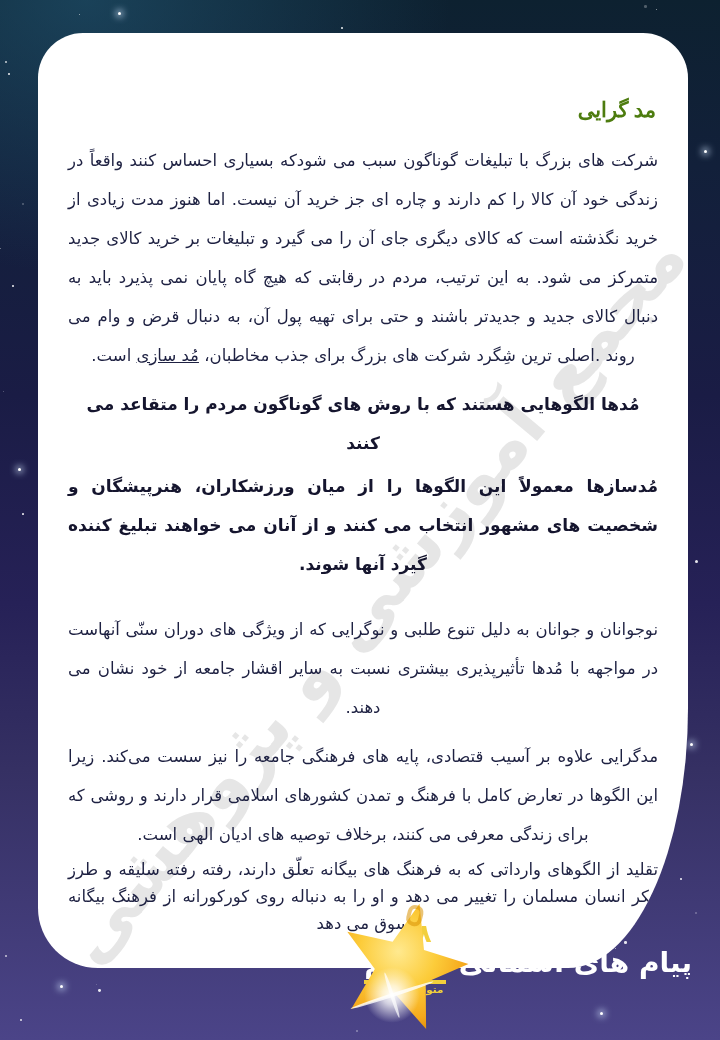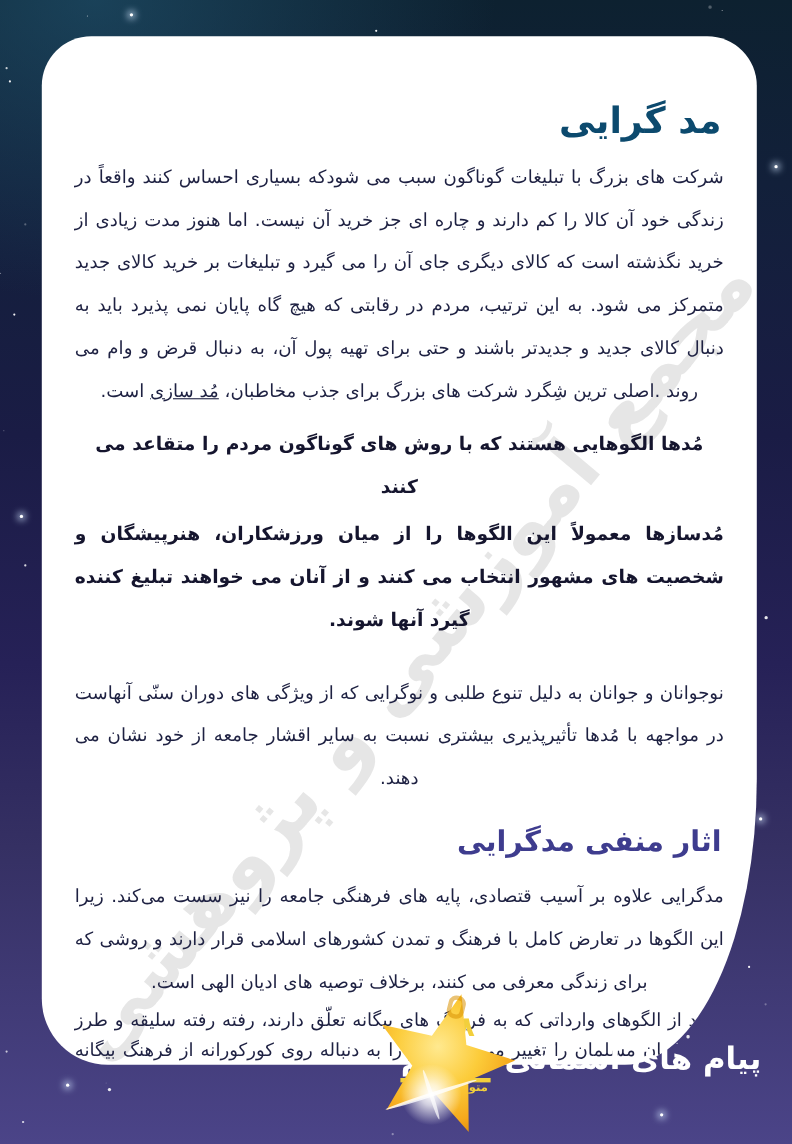--- a/index.html
+++ b/index.html
@@ -24,22 +24,22 @@
     transform:rotate(-50deg);transform-origin:center;
     font-size:72px;font-weight:bold;letter-spacing:4px;
     color:#8f8f8f;opacity:.22;white-space:nowrap;direction:rtl;text-align:center;
     pointer-events:none;
   }
   .card-content{
     position:relative;z-index:2;direction:rtl;
     padding:0 30px;color:#1e2142;
   }
   h1.sec{
-    margin:62px 2px 16px 0;font-size:33px;line-height:30px;
-    color:#0c4a6e;font-weight:bold;text-align:right;
+    margin:62px 2px 16px 0;font-size:21px;line-height:30px;
+    color:#4d7c0f;font-weight:bold;text-align:right;font-family:Liberation Serif, serif;
   }
   h2.sec{
     margin:24px 2px 14px 0;font-size:26px;line-height:30px;
     color:#3e3c8e;font-weight:bold;text-align:right;
   }
   p.body-par{
     margin:0 0 10px 0;font-size:16.5px;line-height:39px;
     text-align:justify;text-align-last:center;
   }
   .term-underline{text-decoration:underline;}
@@ -172,21 +172,20 @@
   </div>
 
 <div class="card">
   <div class="watermark">مجمع آموزشی و پژوهشی شمس</div>
   <div class="card-content">
     <h1 class="sec">مد گرایی</h1>
     <p class="body-par"><span>شرکت های بزرگ با تبلیغات گوناگون سبب می شودکه  بسیاری احساس کنند واقعاً در زندگی خود آن کالا را کم دارند و چاره ای جز خرید آن نیست.  اما هنوز مدت زیادی از خرید نگذشته است که کالای دیگری جای آن را می گیرد و تبلیغات بر خرید کالای جدید متمرکز می شود.  به این ترتیب، مردم در رقابتی که هیچ گاه پایان نمی پذیرد باید به دنبال کالای جدید و جدیدتر باشند و حتی برای تهیه پول آن، به دنبال قرض و وام می روند .اصلی ترین شِگرد شرکت های بزرگ برای جذب مخاطبان، </span><span class="term-underline">مُد سازی</span><span> است.</span></p>
     <div class="bold-line">مُدها الگوهایی هستند که با روش های گوناگون مردم را متقاعد می کنند</div>
     <p class="bold-par">مُدسازها معمولاً این الگوها را از میان ورزشکاران، هنرپیشگان و شخصیت های مشهور انتخاب می کنند و از آنان می خواهند تبلیغ کننده گیرد آنها شوند.</p>
     <p class="body-par" style="margin-top:26px">نوجوانان و جوانان به دلیل تنوع طلبی و نوگرایی  که از ویژگی های دوران سنّی آنهاست در مواجهه با مُدها تأثیرپذیری بیشتری نسبت به سایر اقشار جامعه از خود نشان می دهند.</p>
-    <h2 class="sec">اثار منفی مدگرایی</h2>
     <p class="body-par" style="margin-bottom:2px">مدگرایی علاوه بر آسیب قتصادی، پایه های فرهنگی جامعه را نیز سست می‌کند. زیرا این الگوها در تعارض کامل با فرهنگ و تمدن کشورهای اسلامی قرار دارند و روشی که برای زندگی معرفی می کنند، برخلاف توصیه های ادیان الهی است.</p>
     <p class="body-par tight">تقلید از الگوهای وارداتی که به فرهنگ های بیگانه تعلّق دارند، رفته رفته سلیقه و طرز فکر انسان مسلمان را تغییر می دهد و او را به دنباله روی کورکورانه از فرهنگ بیگانه سوق می دهد</p>
 
   </div>
 </div>
 
 <svg class="star-art" width="145" height="145" viewBox="0 0 110 110">
   <defs>
     <radialGradient id="gold" cx="42%" cy="38%" r="70%">
       <stop offset="0%" stop-color="#ffe98f"></stop>

